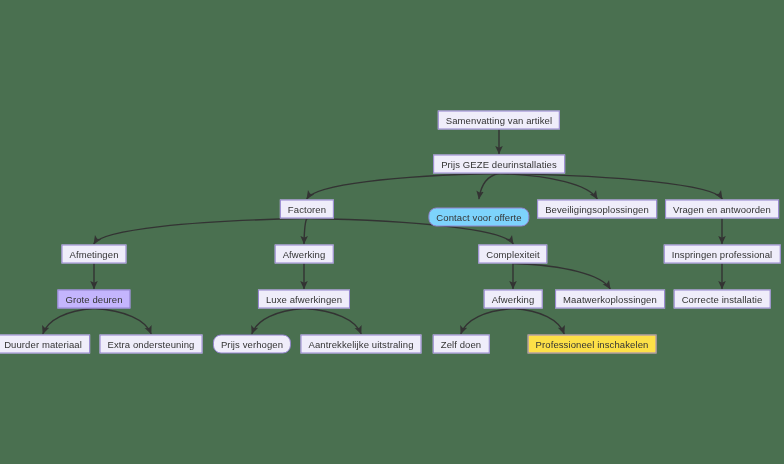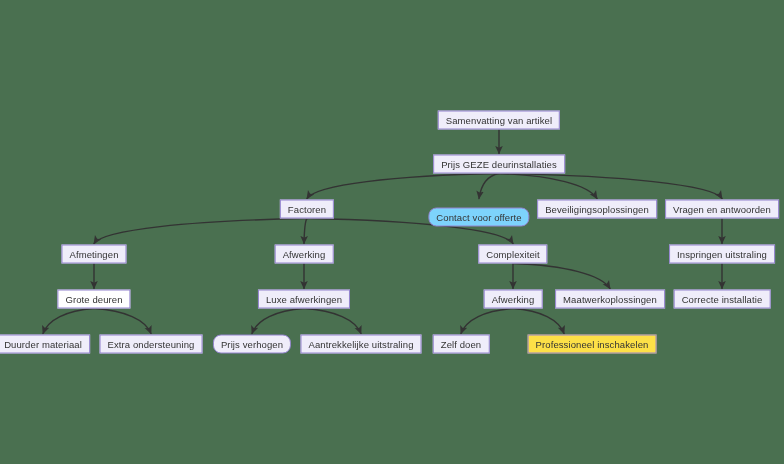--- a/index.html
+++ b/index.html
@@ -86,22 +86,22 @@
   <div id="node-layer">
       <div class="node" style="left: 499px; top: 120px; background: rgb(239, 237, 250); border-color: rgb(146, 130, 206); color: rgb(51, 51, 51);">Samenvatting van artikel</div>
       <div class="node" style="left: 499px; top: 164px; background: rgb(239, 237, 250); border-color: rgb(146, 130, 206); color: rgb(51, 51, 51);">Prijs GEZE deurinstallaties</div>
       <div class="node" style="left: 307px; top: 209px; background: rgb(239, 237, 250); border-color: rgb(146, 130, 206); color: rgb(51, 51, 51); text-align: right;">Factoren</div>
       <div class="node" style="left: 479px; top: 217px; background: #7dd3fc; border-color: rgb(146, 130, 206); color: rgb(51, 51, 51); border-radius: 8px;">Contact voor offerte</div>
       <div class="node" style="left: 597px; top: 209px; background: rgb(239, 237, 250); border-color: rgb(146, 130, 206); color: rgb(51, 51, 51);">Beveiligingsoplossingen</div>
       <div class="node" style="left: 722px; top: 209px; background: rgb(239, 237, 250); border-color: rgb(146, 130, 206); color: rgb(51, 51, 51);">Vragen en antwoorden</div>
       <div class="node" style="left: 94px; top: 254px; background: rgb(239, 237, 250); border-color: rgb(146, 130, 206); color: rgb(51, 51, 51);">Afmetingen</div>
       <div class="node" style="left: 304px; top: 254px; background: rgb(239, 237, 250); border-color: rgb(146, 130, 206); color: rgb(51, 51, 51);">Afwerking</div>
       <div class="node" style="left: 513px; top: 254px; background: rgb(239, 237, 250); border-color: rgb(146, 130, 206); color: rgb(51, 51, 51);">Complexiteit</div>
-      <div class="node" style="left: 722px; top: 254px; background: rgb(239, 237, 250); border-color: rgb(146, 130, 206); color: rgb(51, 51, 51);">Inspringen uitstraling</div>
-      <div class="node" style="left: 94px; top: 299px; background: #ffffff; border-color: rgb(146, 130, 206); color: rgb(51, 51, 51);">Grote deuren</div>
+      <div class="node" style="left: 722px; top: 254px; background: rgb(239, 237, 250); border-color: rgb(146, 130, 206); color: rgb(51, 51, 51);">Inspringen professional</div>
+      <div class="node" style="left: 94px; top: 299px; background: #c4b5fd; border-color: rgb(146, 130, 206); color: rgb(51, 51, 51);">Grote deuren</div>
       <div class="node" style="left: 304px; top: 299px; background: rgb(239, 237, 250); border-color: rgb(146, 130, 206); color: rgb(51, 51, 51);">Luxe afwerkingen</div>
       <div class="node" style="left: 513px; top: 299px; background: rgb(239, 237, 250); border-color: rgb(146, 130, 206); color: rgb(51, 51, 51);">Afwerking</div>
       <div class="node" style="left: 610px; top: 299px; background: rgb(239, 237, 250); border-color: rgb(146, 130, 206); color: rgb(51, 51, 51);">Maatwerkoplossingen</div>
       <div class="node" style="left: 722px; top: 299px; background: rgb(239, 237, 250); border-color: rgb(146, 130, 206); color: rgb(51, 51, 51);">Correcte installatie</div>
       <div class="node" style="left: 43px; top: 344px; background: rgb(239, 237, 250); border-color: rgb(146, 130, 206); color: rgb(51, 51, 51);">Duurder materiaal</div>
       <div class="node" style="left: 151px; top: 344px; background: rgb(239, 237, 250); border-color: rgb(146, 130, 206); color: rgb(51, 51, 51);">Extra ondersteuning</div>
       <div class="node" style="left: 252px; top: 344px; background: rgb(239, 237, 250); border-color: rgb(146, 130, 206); color: rgb(51, 51, 51); border-radius: 8px;">Prijs verhogen</div>
       <div class="node" style="left: 361px; top: 344px; background: rgb(239, 237, 250); border-color: rgb(146, 130, 206); color: rgb(51, 51, 51);">Aantrekkelijke uitstraling</div>
       <div class="node" style="left: 461px; top: 344px; background: rgb(239, 237, 250); border-color: rgb(146, 130, 206); color: rgb(51, 51, 51);">Zelf doen</div>
       <div class="node" style="left: 592px; top: 344px; background: #fde047; border-color: rgb(146, 130, 206); color: rgb(51, 51, 51);">Professioneel inschakelen</div>

